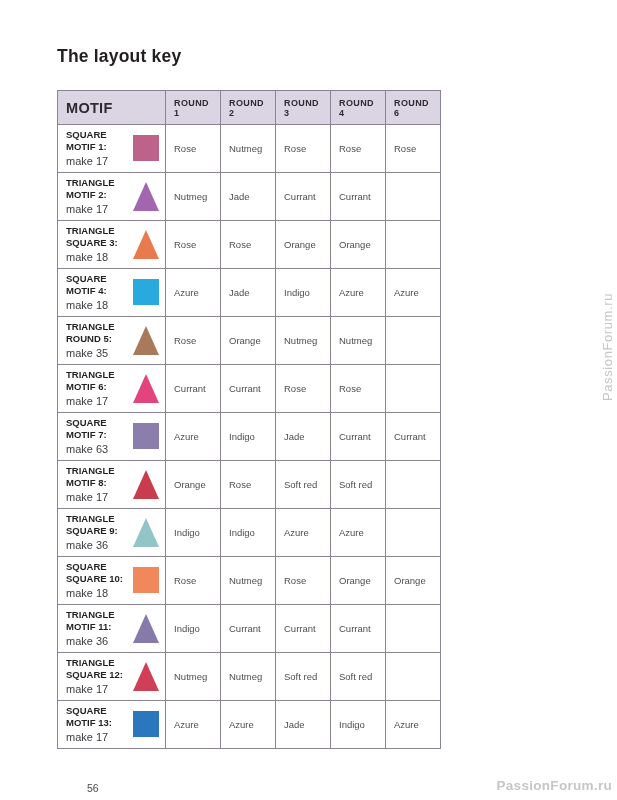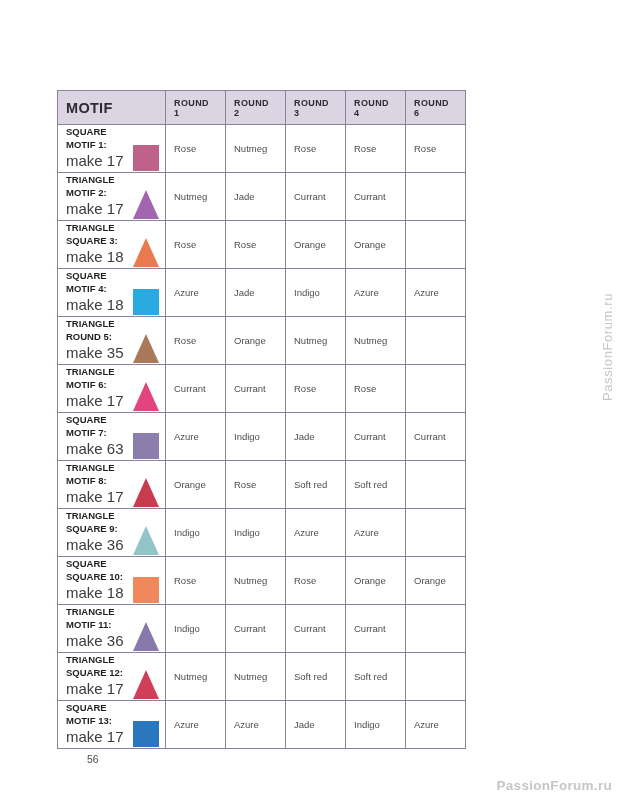--- a/index.html
+++ b/index.html
@@ -22,52 +22,53 @@
   }
   table.layout-table{
     position:absolute;left:57px;top:90px;
     border-collapse:collapse;table-layout:fixed;
     border:1px solid var(--table-border);
   }
   .layout-table th{
     background:var(--header-bg);
     border:1px solid var(--table-border);
     font-weight:bold;color:var(--header-text);
-    text-align:left;padding:0 16px 0 8px;height:33px;
+    text-align:left;padding:0 6px 0 8px;height:33px;
     font-size:9px;letter-spacing:0.4px;
   }
   .layout-table th.motif-header{font-size:14.5px;letter-spacing:0.3px;}
   .layout-table td{
     border:1px solid var(--table-border);
     height:47px;padding:0 2px 0 8px;
     font-size:9.5px;color:var(--body-text);vertical-align:middle;
     background:#ffffff;
   }
-  .motif-cell-inner{display:flex;}
+  .motif-cell-inner{display:flex;align-items:center;}
   .motif-text{width:64px;}
   .name-line{font-weight:bold;font-size:9.5px;color:var(--name-text);line-height:1.3;}
-  .make-line{font-size:15px;color:#3d3a40;line-height:1.3;}
+  .make-line{font-size:11px;color:#3d3a40;line-height:1.3;}
   .shape-wrap{margin-left:0px;width:32px;display:flex;justify-content:center;align-items:flex-end;}
   .square-swatch{width:26px;height:26px;}
   .triangle-swatch{width:0;height:0;border-left:13px solid transparent;border-right:13px solid transparent;border-bottom:29px solid #000;}
-  .page-number{position:absolute;left:57px;top:753px;font-size:10.5px;color:#4c4c4c;padding-left:30px;}
+  .page-number{position:absolute;left:57px;top:782px;font-size:10.5px;color:#4c4c4c;padding-left:30px;}
   .wm-side{
     position:absolute;top:293px;right:2px;
     writing-mode:vertical-rl;transform:rotate(180deg);
     font-size:13px;color:var(--watermark);letter-spacing:0.6px;
   }
   .wm-bottom{
     position:absolute;right:5px;top:778px;
     font-size:13.5px;font-weight:bold;color:var(--watermark);letter-spacing:0.3px;
   }
 </style>
 </head>
 <body>
 
 <div class="page">
+  <div class="title">The layout key</div>
 
   <table class="layout-table">
     <colgroup>
       <col style="width:108px">
         <col style="width:55px">
         <col style="width:55px">
       <col style="width:55px">
         <col style="width:55px">
         <col style="width:55px">
     </colgroup>

